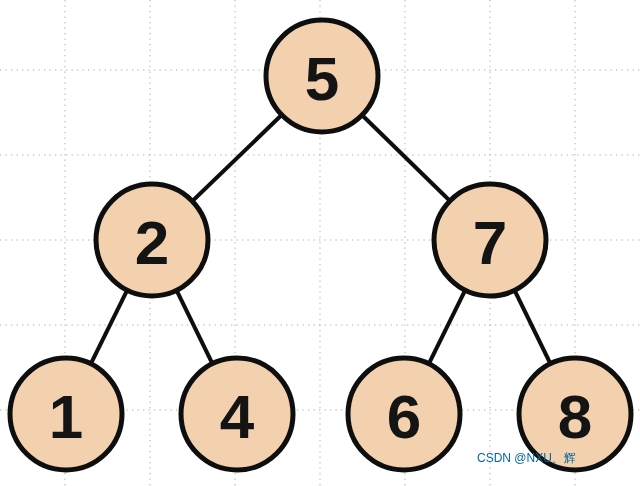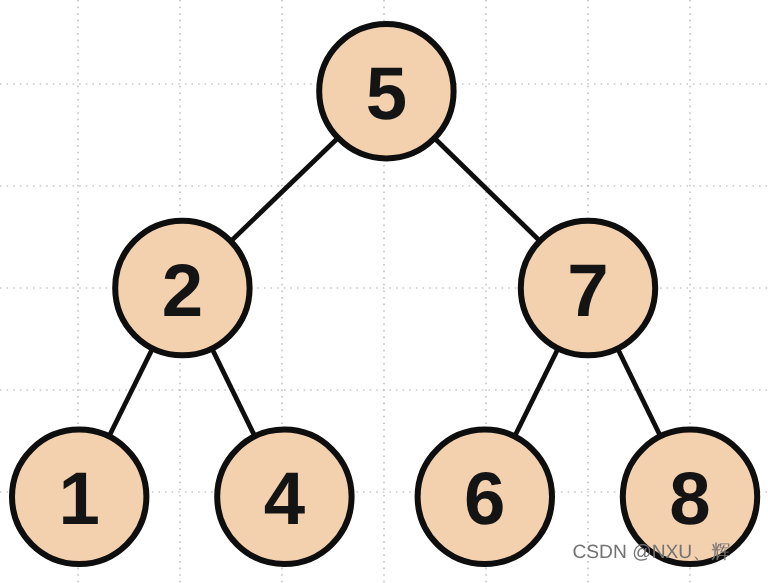--- a/index.html
+++ b/index.html
@@ -58,14 +58,14 @@
       <text x="490" y="240" text-anchor="middle" dominant-baseline="central" dy="0.04em" fill="#141414" font-size="62" font-weight="bold" class="node-label">7</text>
       <circle cx="66" cy="414" r="56" fill="#f3d0ae" stroke="#0e0e0e" stroke-width="5"></circle>
       <text x="66" y="414" text-anchor="middle" dominant-baseline="central" dy="0.04em" fill="#141414" font-size="62" font-weight="bold" class="node-label">1</text>
       <circle cx="237" cy="414" r="56" fill="#f3d0ae" stroke="#0e0e0e" stroke-width="5"></circle>
       <text x="237" y="414" text-anchor="middle" dominant-baseline="central" dy="0.04em" fill="#141414" font-size="62" font-weight="bold" class="node-label">4</text>
       <circle cx="404" cy="414" r="56" fill="#f3d0ae" stroke="#0e0e0e" stroke-width="5"></circle>
       <text x="404" y="414" text-anchor="middle" dominant-baseline="central" dy="0.04em" fill="#141414" font-size="62" font-weight="bold" class="node-label">6</text>
       <circle cx="575" cy="414" r="56" fill="#f3d0ae" stroke="#0e0e0e" stroke-width="5"></circle>
       <text x="575" y="414" text-anchor="middle" dominant-baseline="central" dy="0.04em" fill="#141414" font-size="62" font-weight="bold" class="node-label">8</text>
     </svg>
-  <div class="watermark" style="left: 477px; top: 450px; color: #737373; font-size: 16px;">CSDN @NXU、辉</div>
+  <div class="watermark" style="left: 477px; top: 450px; color: #0369a1; font-size: 12px;">CSDN @NXU、辉</div>
 </div>
 
 </body></html>

